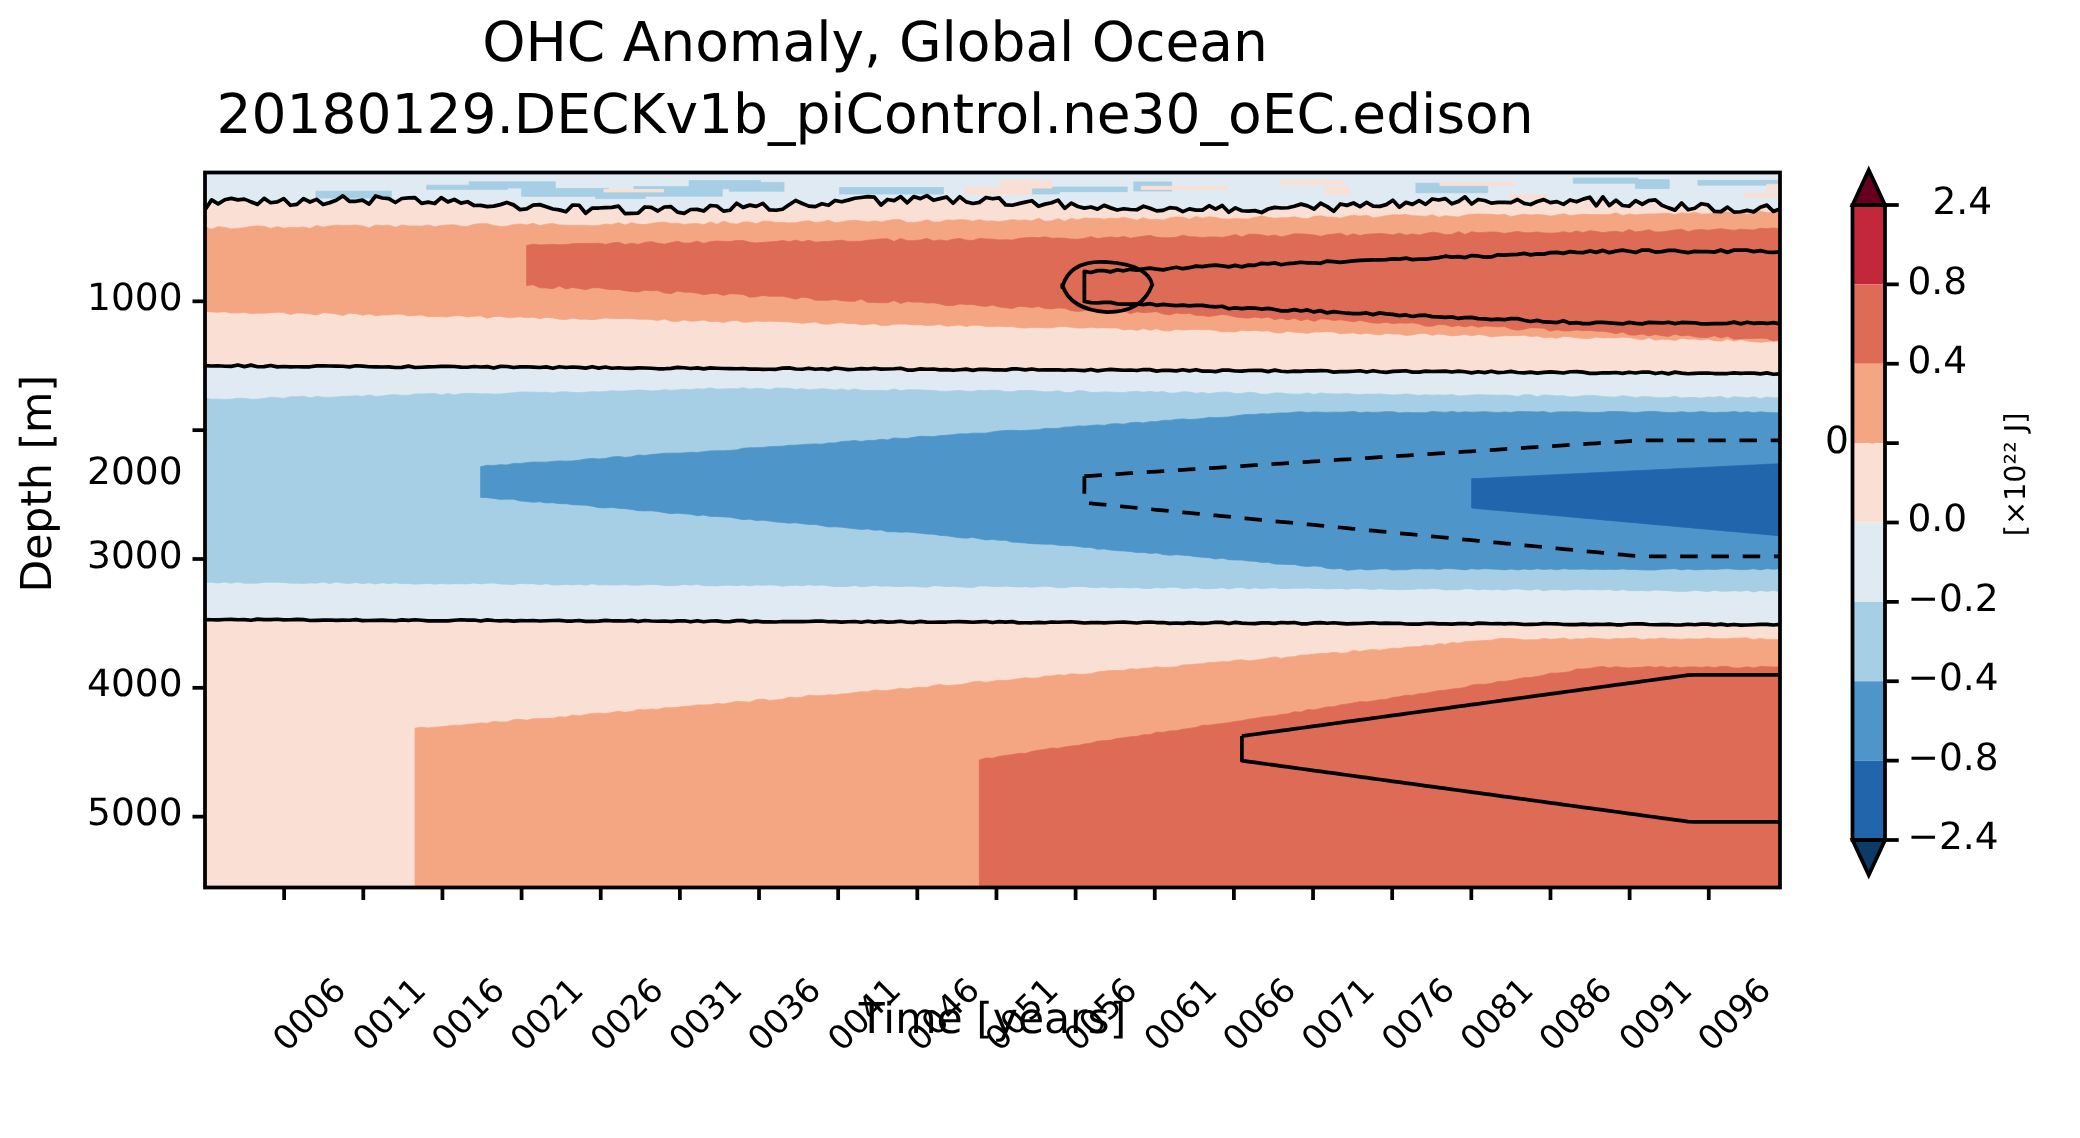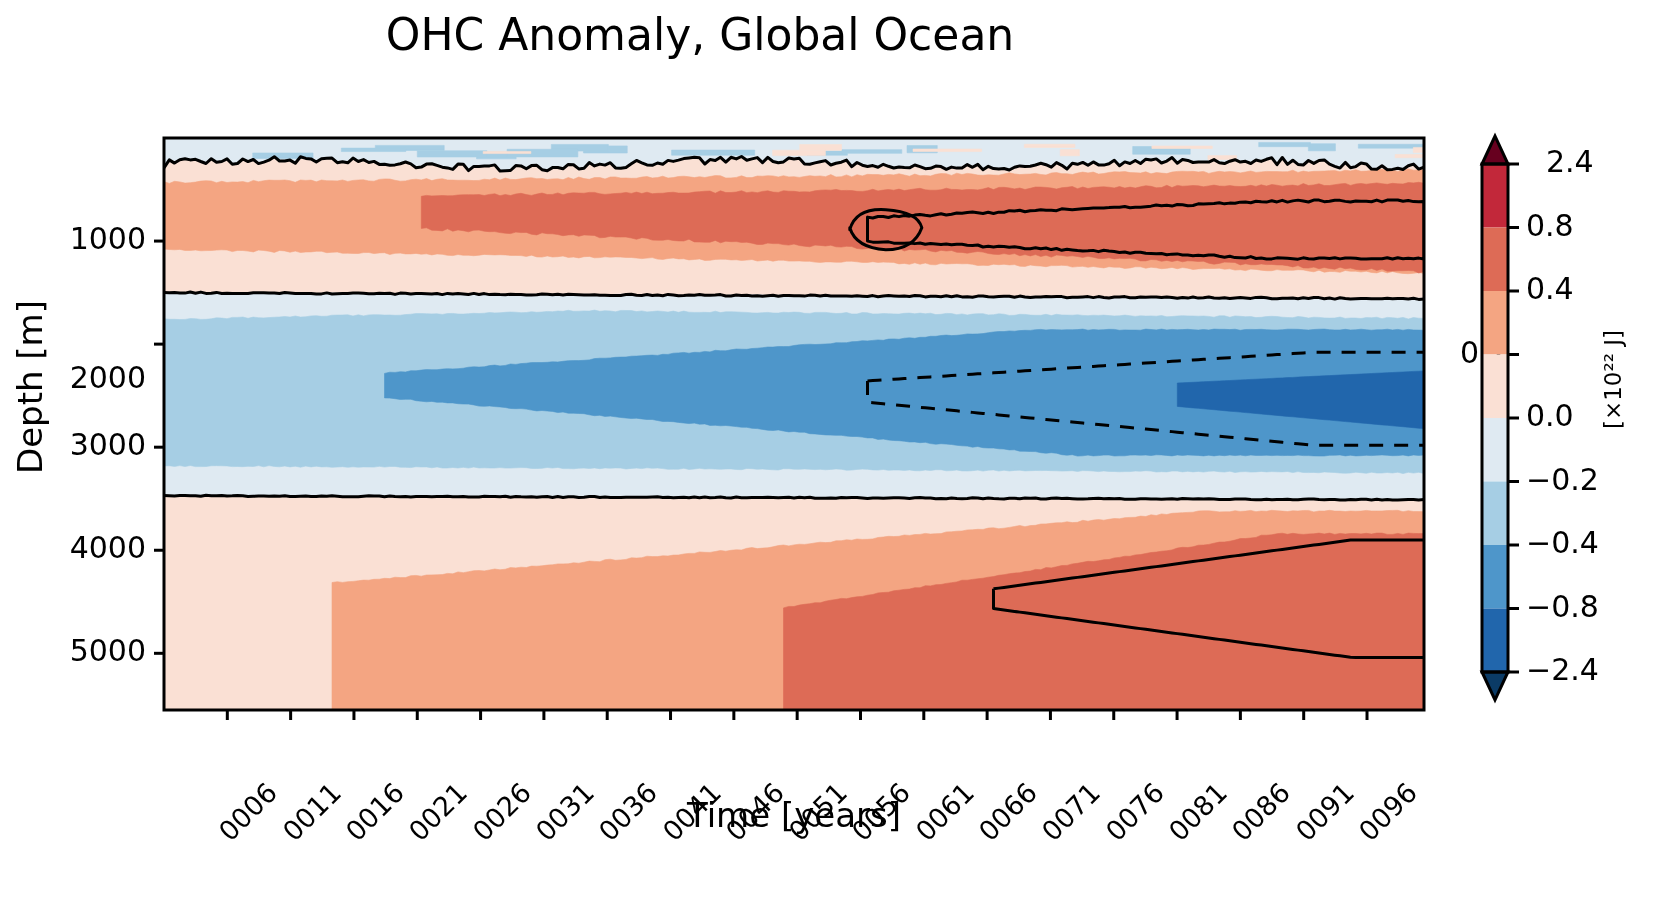--- a/index.html
+++ b/index.html
@@ -23,20 +23,21 @@
   .cbtick-text{position:absolute;font-size:30px;white-space:nowrap;}
   svg{display:block;}
 </style>
 </head>
 <body>
 
 <div id="root">
 
   <div class="title-block">
     <div class="title-line">OHC Anomaly, Global Ocean</div>
+    <div class="title-line">20180129.DECKv1b_piControl.ne30_oEC.edison</div>
   </div>
 
   <div id="ylabel" class="axis-label">Depth [m]</div>
   <div id="xlabel" class="axis-label">Time [years]</div>
   <div id="cblabel">[×10²² J]</div>
 
   <div id="ytick-layer">
       <div class="ytick-text" style="left: 36px; top: 221.063px;">1000</div>
       <div class="ytick-text" style="left: 36px; top: 324.126px; margin-top: 36px;">2000</div>
       <div class="ytick-text" style="left: 36px; top: 427.189px;">3000</div>

